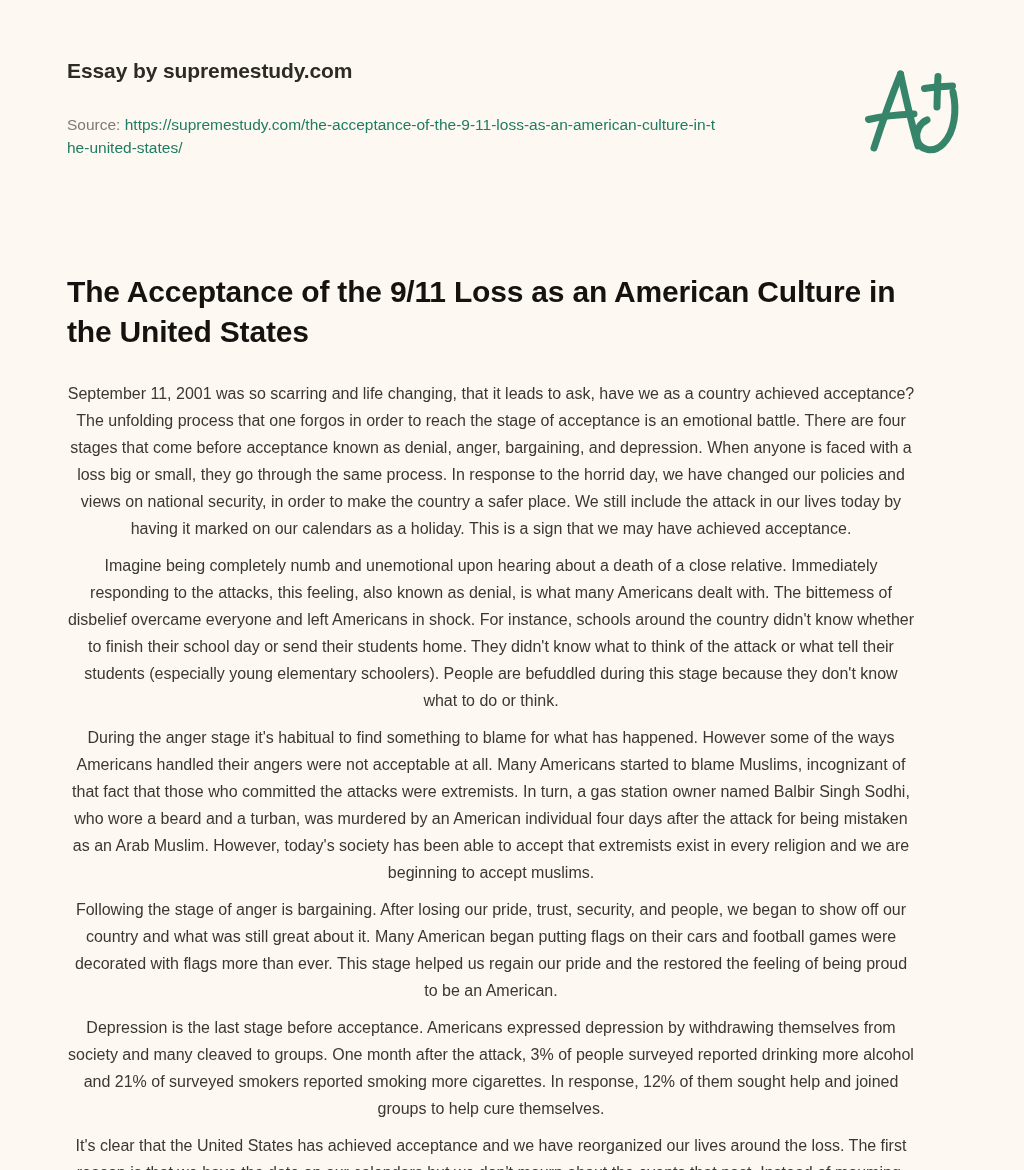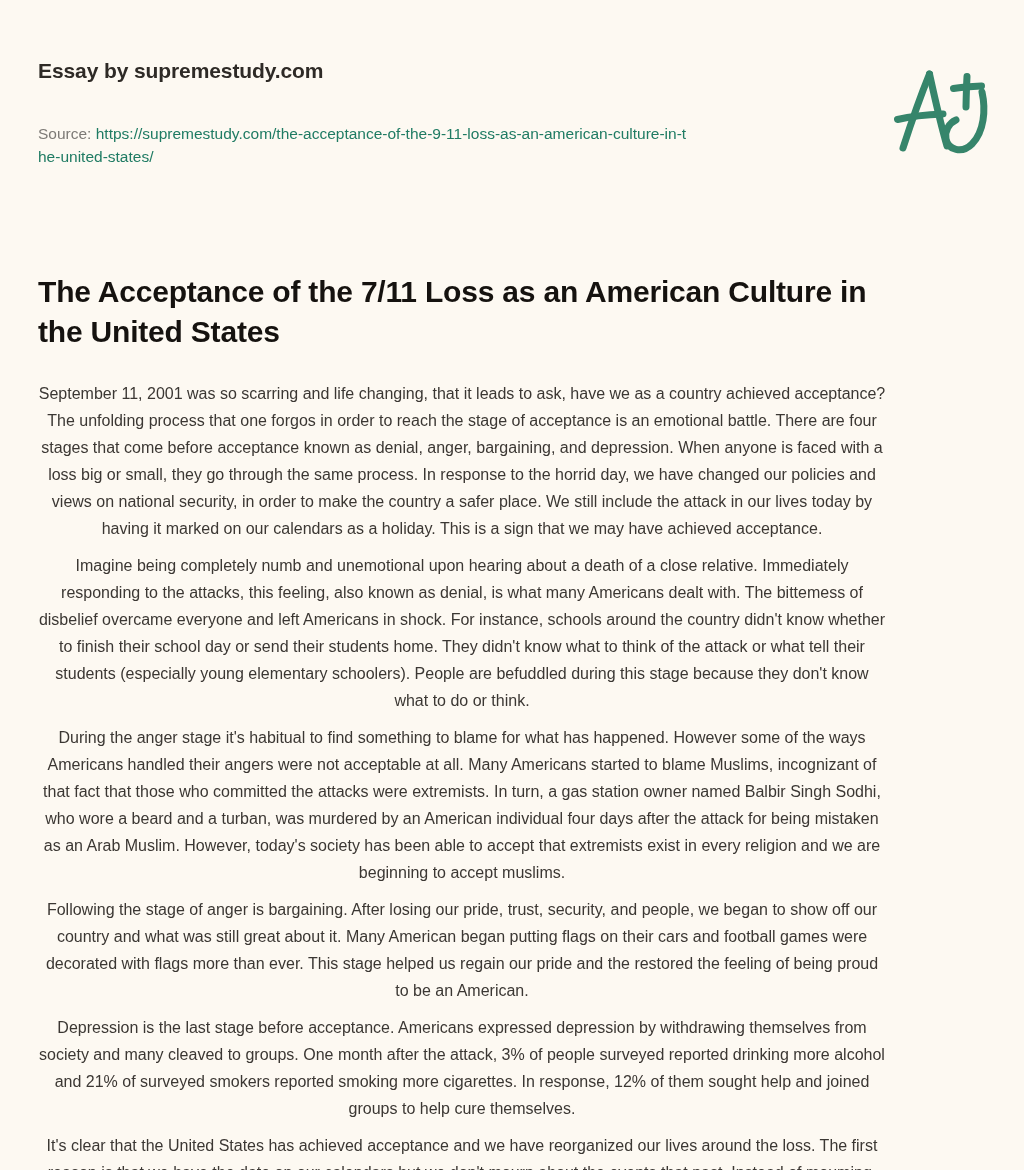--- a/index.html
+++ b/index.html
@@ -14,42 +14,42 @@
     font-family: "Liberation Sans", sans-serif;
     overflow: hidden;
     position: relative;
   }
 
   .page {
     position: relative;
     width: 1024px;
     height: 1170px;
     box-sizing: border-box;
-    padding: 0 38px;
+    padding: 0 67px;
     background: #fdf9f2;
   }
 
   
   .header {
     position: relative;
     padding-top: 58px;
     min-height: 118px;
   }
 
   .brand-line {
     font-size: 21px;
     font-weight: bold;
     color: #2e2a26;
     letter-spacing: -0.1px;
     line-height: 1.2;
     margin: 0;
   }
 
   .source-line {
-    margin-top: 39px;
+    margin-top: 30px;
     font-size: 15.5px;
     line-height: 23px;
     max-width: 650px;
     color: #7d7a76;
     word-break: break-word;
   }
 
   .source-label {
     color: #7d7a76;
   }
@@ -123,21 +123,21 @@
 
         <path d="M67.5 26.5 C74 25.5, 86 24.5, 95.5 24" stroke-width="7"></path>
         <path d="M81 14.5 C80.6 22, 80.2 35, 80 45" stroke-width="7"></path>
 
         <path d="M96 30 C100 48, 98 70, 86 82 C76 92, 62 88, 60 77 C58.5 69, 63 61, 70 58" stroke-width="7"></path>
       </svg>
     </div>
 
   </div>
 
-  <h1 class="doc-title">The Acceptance of the 7/11 Loss as an American Culture in the United States</h1>
+  <h1 class="doc-title">The Acceptance of the 9/11 Loss as an American Culture in the United States</h1>
 
   <div class="article">
     <p>September 11, 2001 was so scarring and life changing, that it leads to ask, have we as a country achieved acceptance? The unfolding process that one forgos in order to reach the stage of acceptance is an emotional battle. There are four stages that come before acceptance known as denial, anger, bargaining, and depression. When anyone is faced with a loss big or small, they go through the same process. In response to the horrid day, we have changed our policies and views on national security, in order to make the country a safer place. We still include the attack in our lives today by having it marked on our calendars as a holiday. This is a sign that we may have achieved acceptance.</p>
     <p>Imagine being completely numb and unemotional upon hearing about a death of a close relative. Immediately responding to the attacks, this feeling, also known as denial, is what many Americans dealt with. The bittemess of disbelief overcame everyone and left Americans in shock. For instance, schools around the country didn't know whether to finish their school day or send their students home. They didn't know what to think of the attack or what tell their students (especially young elementary schoolers). People are befuddled during this stage because they don't know what to do or think.</p>
     <p>During the anger stage it's habitual to find something to blame for what has happened. However some of the ways Americans handled their angers were not acceptable at all. Many Americans started to blame Muslims, incognizant of that fact that those who committed the attacks were extremists. In turn, a gas station owner named Balbir Singh Sodhi, who wore a beard and a turban, was murdered by an American individual four days after the attack for being mistaken as an Arab Muslim. However, today's society has been able to accept that extremists exist in every religion and we are beginning to accept muslims.</p>
     <p>Following the stage of anger is bargaining. After losing our pride, trust, security, and people, we began to show off our country and what was still great about it. Many American began putting flags on their cars and football games were decorated with flags more than ever. This stage helped us regain our pride and the restored the feeling of being proud to be an American.</p>
     <p>Depression is the last stage before acceptance. Americans expressed depression by withdrawing themselves from society and many cleaved to groups. One month after the attack, 3% of people surveyed reported drinking more alcohol and 21% of surveyed smokers reported smoking more cigarettes. In response, 12% of them sought help and joined groups to help cure themselves.</p>
     <p>It's clear that the United States has achieved acceptance and we have reorganized our lives around the loss. The first reason is that we have the date on our calendars but we don't mourn about the events that past. Instead of mouming, we take a day to remember out of respect for what was lost. We have also achieved accept</p>
   </div>
 

